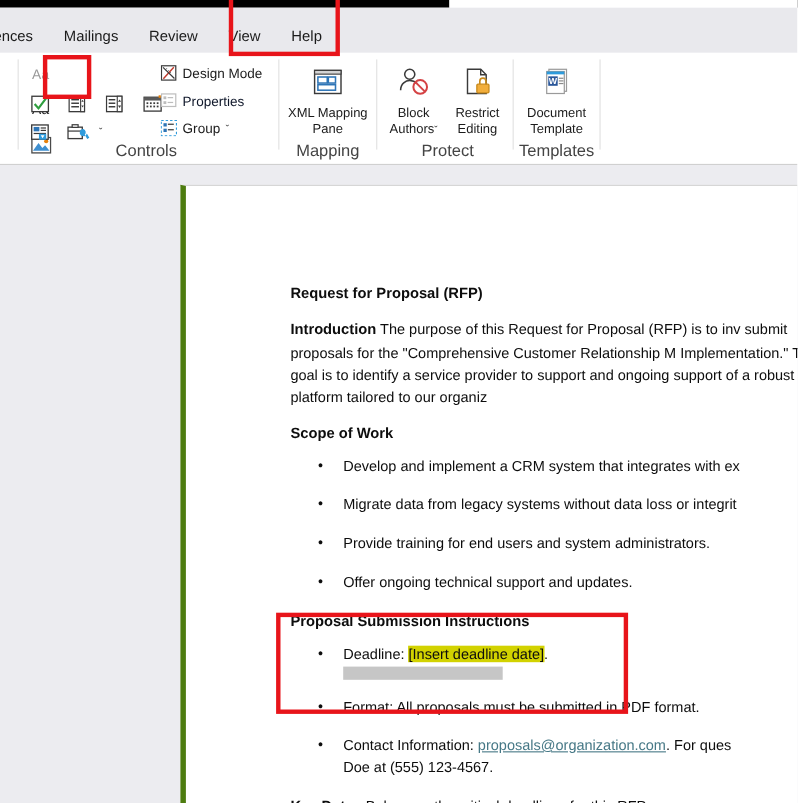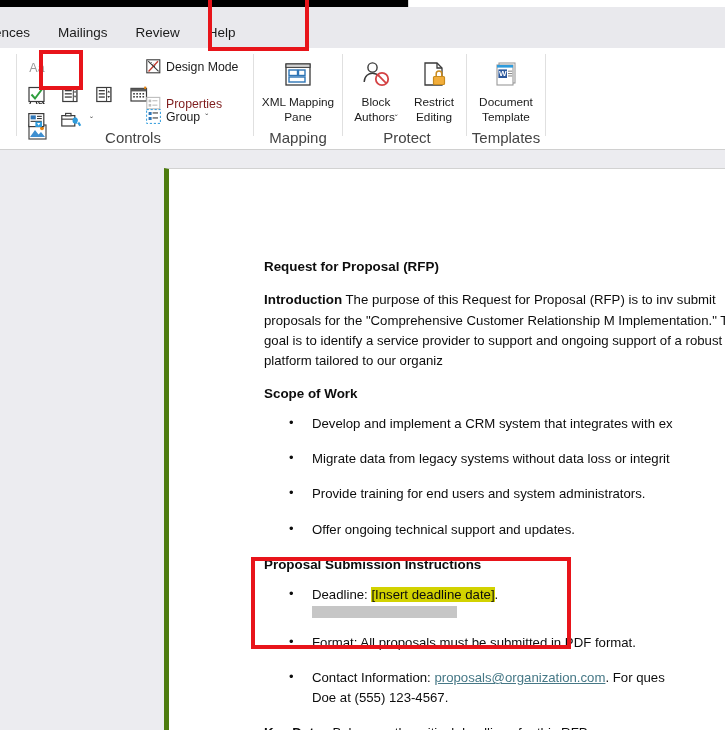--- a/index.html
+++ b/index.html
@@ -85,21 +85,21 @@
   .bigbtn .bl {
     font-size: 11.8px; color: #1b1b1b; text-align: center;
     line-height: 1.28; margin-top: 3px;
   }
   .caretglyph { font-size: 9px; color: #444; }
 
   .smallitem {
     position: absolute; display: flex; align-items: center; gap: 5px;
     font-size: 12.3px; color: #1b1b1b;
   }
-  .smallitem.dim { color: #7f1d1d; margin-top: 12px; }
+  .smallitem.dim { color: #0f172a; }
 
   
   .workspace {
     position: absolute; left: 0; top: 150px; width: 725px; height: 580px;
     background: #ececf0;
   }
   .page {
     position: absolute; left: 164px; top: 18px;
     width: 561px; height: 562px;
     background: #ffffff;
@@ -144,20 +144,23 @@
   <div class="tabbar">
     <div class="tabs" style="left:0px;">
       <div class="tab first">
         <span>ences</span>
       </div>
       <div class="tab">
         <span>Mailings</span>
       </div>
       <div class="tab">
         <span>Review</span>
+      </div>
+      <div class="tab">
+        <span>View</span>
       </div>
       <div class="tab">
         <span>Help</span>
       </div>
     </div>
   </div>
 
   <div class="ribbon">
 
     <div class="grp" style="left:18px; width:230px;">

